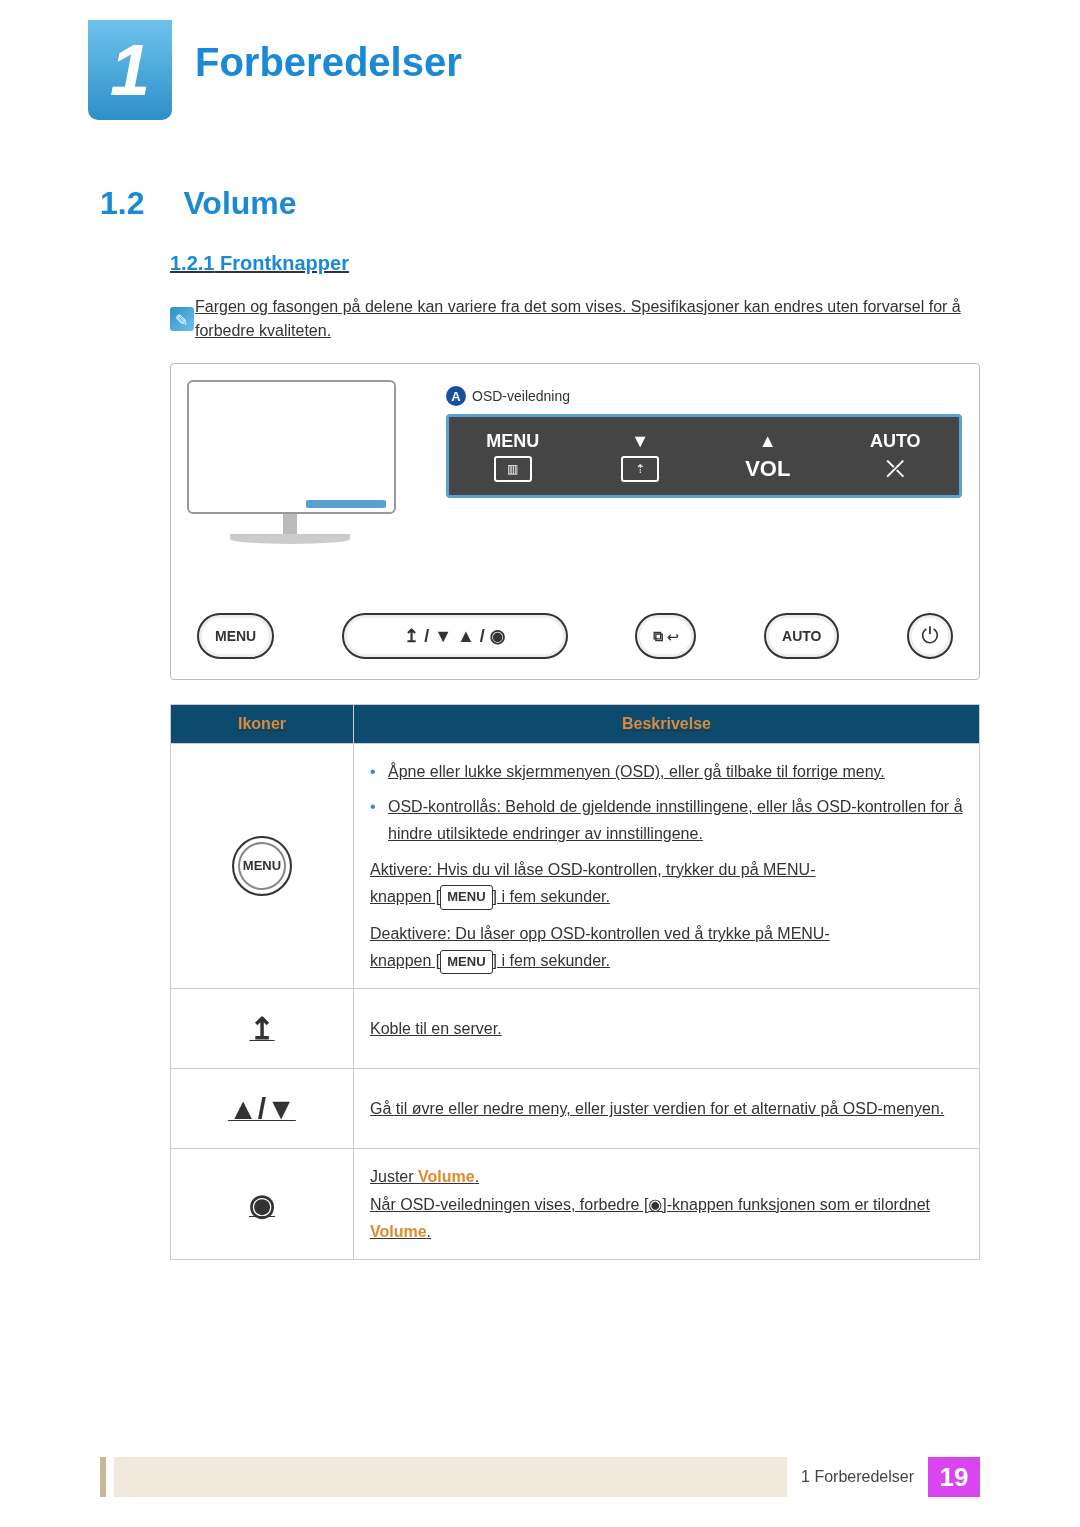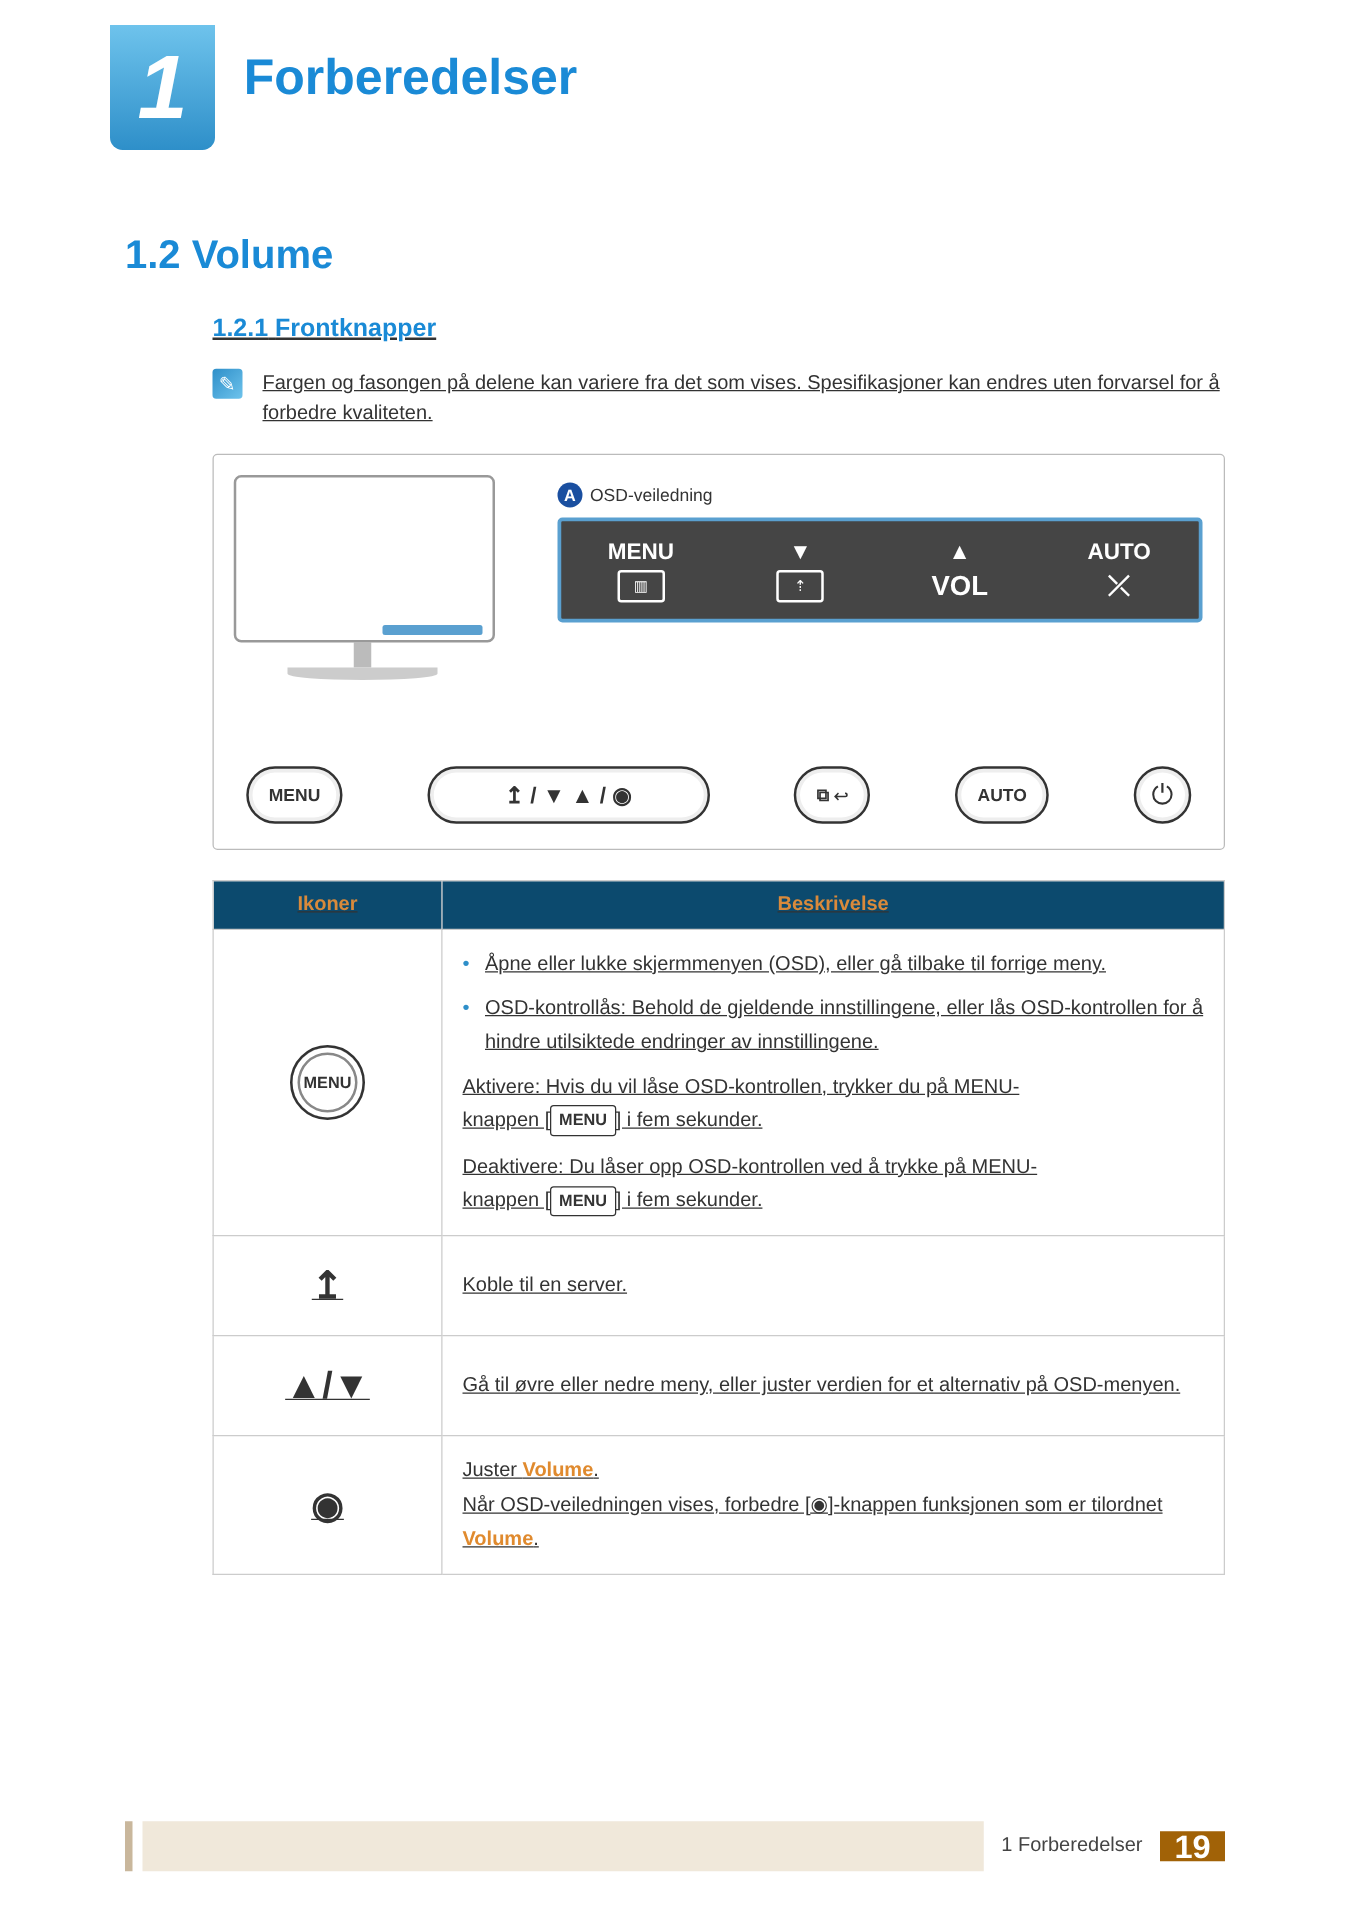--- a/index.html
+++ b/index.html
@@ -43,37 +43,39 @@
     left: 100px;
     right: 100px;
   }
   .section-heading {
     font-size: 32px;
     font-weight: bold;
     color: #1a8ad6;
     margin-bottom: 30px;
   }
   .section-num {
+    margin-right: 30px;
   }
   .subsection {
     margin-left: 70px;
     text-decoration: underline;
   }
   .subsection-heading {
     font-size: 20px;
     font-weight: bold;
     color: #1a8ad6;
     margin-bottom: 20px;
   }
   .note-row {
     display: flex;
-    gap: 16px;
+    gap: 1px;
     margin-bottom: 20px;
     font-size: 16px;
     line-height: 1.5;
+    align-items: center;
   }
   .note-icon {
     width: 24px;
     height: 24px;
     flex: 0 0 24px;
     background: linear-gradient(135deg, #2e8fc9, #6ec3ec);
     border-radius: 3px;
     position: relative;
   }
   .note-icon::after {
@@ -314,26 +316,26 @@
     flex: 1;
     height: 40px;
     background: #f0e8da;
   }
   .footer-label {
     font-size: 16px;
     color: #444;
     padding: 0 14px;
   }
   .footer-page {
-    background: #a16207;
+    background: #d946ef;
     color: #fff;
     font-size: 26px;
     font-weight: bold;
     width: 52px;
-    height: 24px;
+    height: 40px;
     display: flex;
     align-items: center;
     justify-content: center;
   }
 </style>
 </head>
 <body>
 
 <div class="chapter-tab">
   <span class="chapter-num">1</span>

